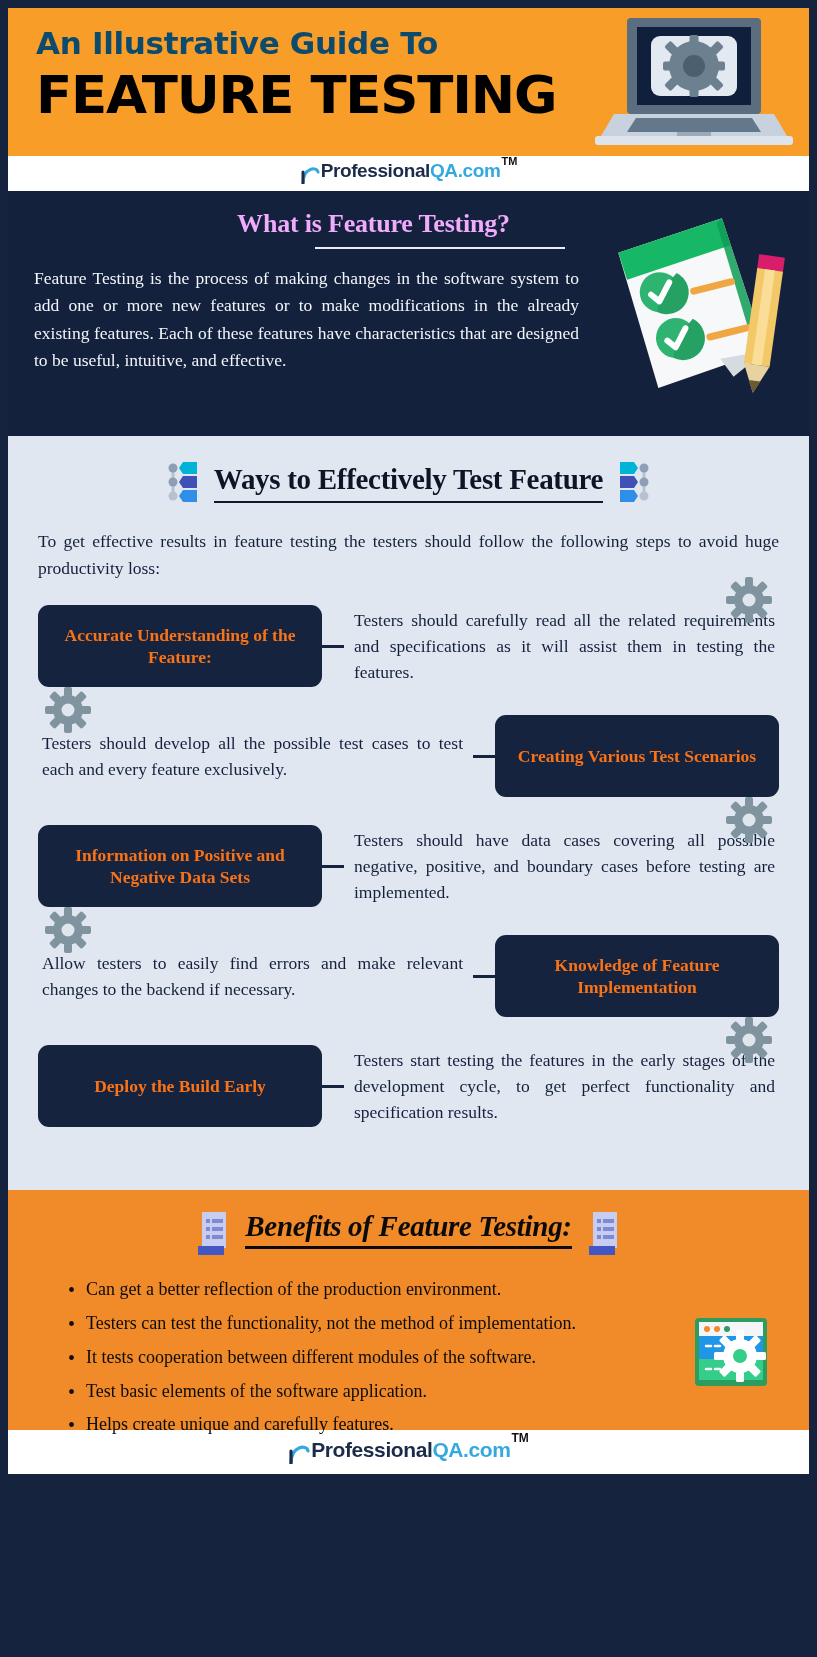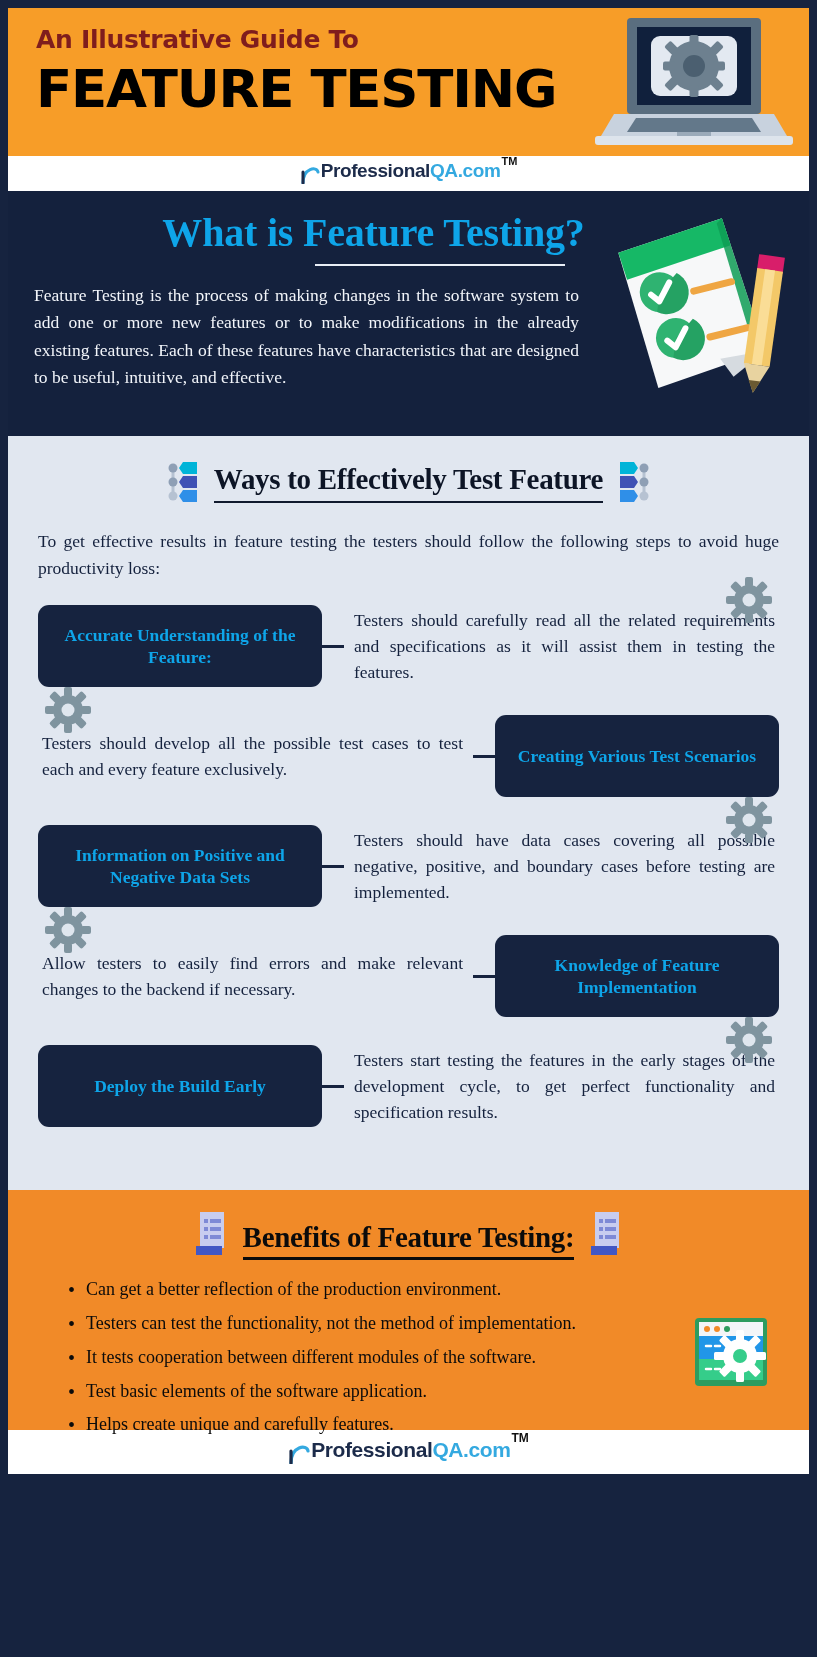--- a/index.html
+++ b/index.html
@@ -28,23 +28,23 @@
     overflow: hidden;
   }
   .header-text {
     position: absolute;
     left: 28px;
     top: 18px;
     width: 560px;
   }
   .header-kicker {
     font-family: "DejaVu Sans", sans-serif;
-    font-size: 25px;
+    font-size: 31px;
     font-weight: bold;
-    color: #7f1d1d;
+    color: #0c4a6e;
     letter-spacing: -0.3px;
     line-height: 1.1;
     white-space: nowrap;
   }
   .header-title {
     font-family: "DejaVu Sans", sans-serif;
     font-size: 52px;
     font-weight: bold;
     color: #000000;
     letter-spacing: -1.2px;
@@ -88,24 +88,24 @@
   
   .what-section {
     background: #14213d;
     position: relative;
     padding: 18px 26px 26px 26px;
     height: 245px;
     overflow: hidden;
   }
   .what-title {
     text-align: center;
-    color: #0ea5e9;
+    color: #f0abfc;
     font-family: "Liberation Serif", serif;
     font-weight: bold;
-    font-size: 40px;
+    font-size: 26px;
     letter-spacing: -0.2px;
     padding-right: 70px;
   }
   .what-rule {
     width: 250px;
     height: 2px;
     background: #e9eef6;
     margin: 8px auto 0 auto;
     margin-right: 218px;
   }
@@ -175,21 +175,21 @@
     border-radius: 11px;
     width: 284px;
     min-height: 82px;
     display: flex;
     align-items: center;
     justify-content: center;
     padding: 12px 16px;
     flex: 0 0 284px;
   }
   .step-card-label {
-    color: #0ea5e9;
+    color: #f97316;
     font-family: "Liberation Serif", serif;
     font-weight: bold;
     font-size: 17.5px;
     text-align: center;
     line-height: 1.3;
   }
   .connector {
     width: 22px;
     height: 2.5px;
     background: #16233f;
@@ -212,23 +212,24 @@
 
   
   .benefits-section {
     background: #f18a28;
     padding: 20px 26px 26px 26px;
     position: relative;
     height: 240px;
   }
   .benefits-head {
     display: flex;
-    align-items: flex-end;
+    align-items: flex-start;
     justify-content: center;
     gap: 14px;
+    font-style: italic;
   }
   .benefits-title-box { display: flex; flex-direction: column; align-items: center; }
   .benefits-title {
     font-family: "Liberation Serif", serif;
     font-weight: bold;
     font-size: 29px;
     color: #0b0b0b;
     letter-spacing: -0.3px;
     white-space: nowrap;
   }

